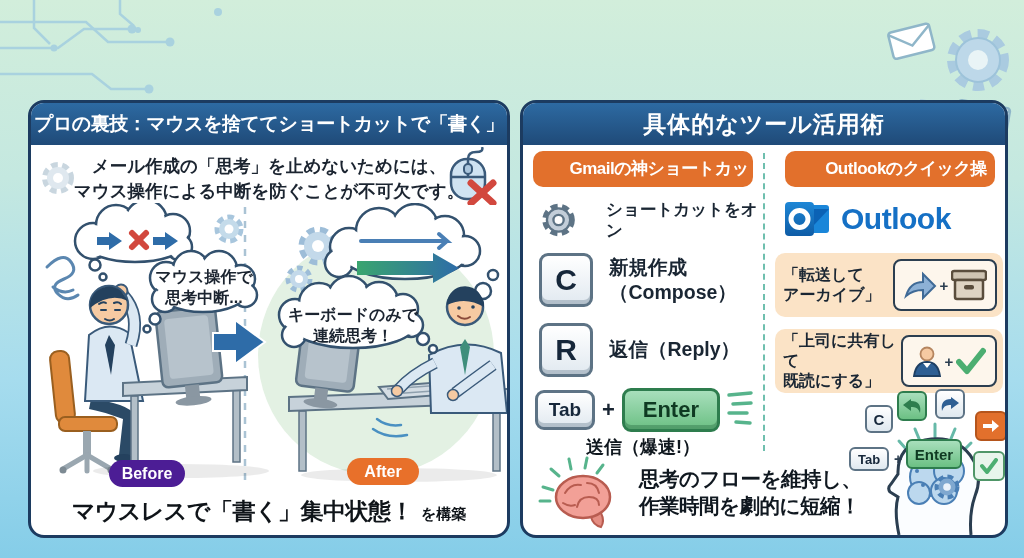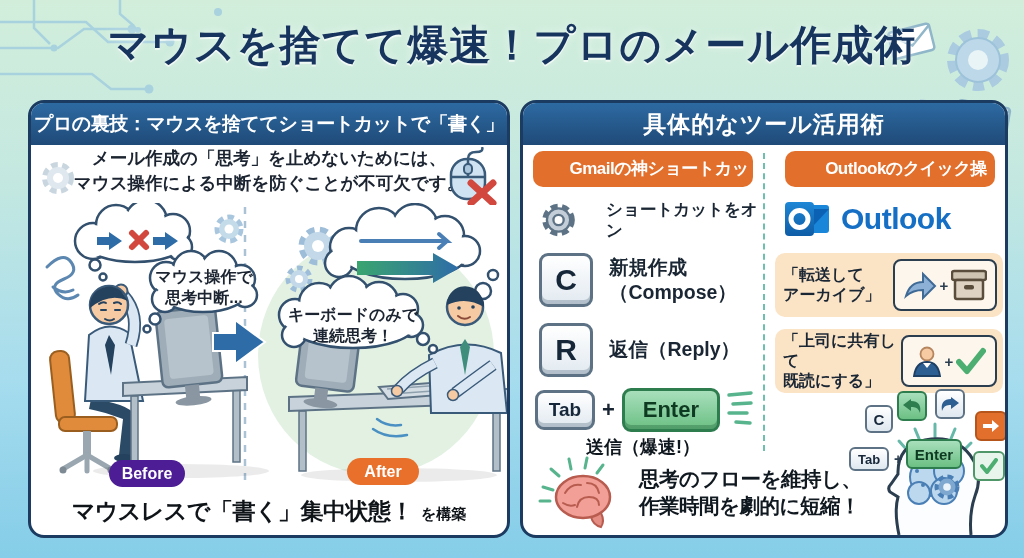--- a/index.html
+++ b/index.html
@@ -26,21 +26,21 @@
   #panel-left{ left:28px; width:482px; }
   #panel-right{ left:520px; width:488px; }
   .panel-h{
     height:42px; line-height:42px; text-align:center; color:#ffffff; font-weight:800;
     background:linear-gradient(180deg,#2d6aa2,#1f4a78);
   }
   #panel-left .panel-h{ font-size:19px; letter-spacing:-.5px; }
   #panel-right .panel-h{ font-size:23px; letter-spacing:1px; }
 
   
-  .intro{ position:relative; height:58px; padding-top:1px; text-align:center;
+  .intro{ position:relative; height:58px; padding-top:9px; text-align:center;
           font-size:17.5px; font-weight:800; color:#1b2430; line-height:1.45; }
   .intro .gear-faint{ position:absolute; left:8px; top:14px; opacity:.55; }
   .intro .mouse{ position:absolute; right:8px; top:2px; }
   .illus{ position:relative; width:476px; height:285px; }
   .bubble-text{ position:absolute; text-align:center; font-weight:800; color:#1b2430;
                 font-size:16px; line-height:1.3; }
   .pill{ position:absolute; height:27px; line-height:27px; border-radius:14px;
          color:#fff; font-weight:800; font-size:16px; text-align:center; }
   #pill-before{ left:78px; top:257px; width:76px; background:#4c1d95; }
   #pill-after{ left:316px; top:255px; width:72px; background:#e8702a; }
@@ -124,21 +124,20 @@
         <circle cx="44" cy="118" r="7" fill="#e9f4f6"></circle>
     </g>
     <g>
       <g transform="rotate(10 104 116)">
         <rect x="78" y="100" width="52" height="32" rx="3" fill="#ffffff" stroke="#8fb6c9" stroke-width="2.5"></rect>
         <path d="M78 102 L104 122 L130 102" fill="none" stroke="#8fb6c9" stroke-width="2.5"></path>
       </g>
     </g>
   </svg>
 
-  <h1 id="title">マウスを捨てて爆速！プロのメール作成術</h1>
 
   <section class="panel" id="panel-left">
     <div class="panel-h">プロの裏技：マウスを捨ててショートカットで「書く」</div>
 
     <div class="intro">
       <svg class="gear-faint" width="38" height="38" viewBox="0 0 38 38">
         <circle cx="19" cy="19" r="12" fill="none" stroke="#9db6c6" stroke-width="8" stroke-dasharray="6 4"></circle>
         <circle cx="19" cy="19" r="11" fill="#c5d6e2"></circle>
           <circle cx="19" cy="19" r="5" fill="#ffffff"></circle>
       </svg>

